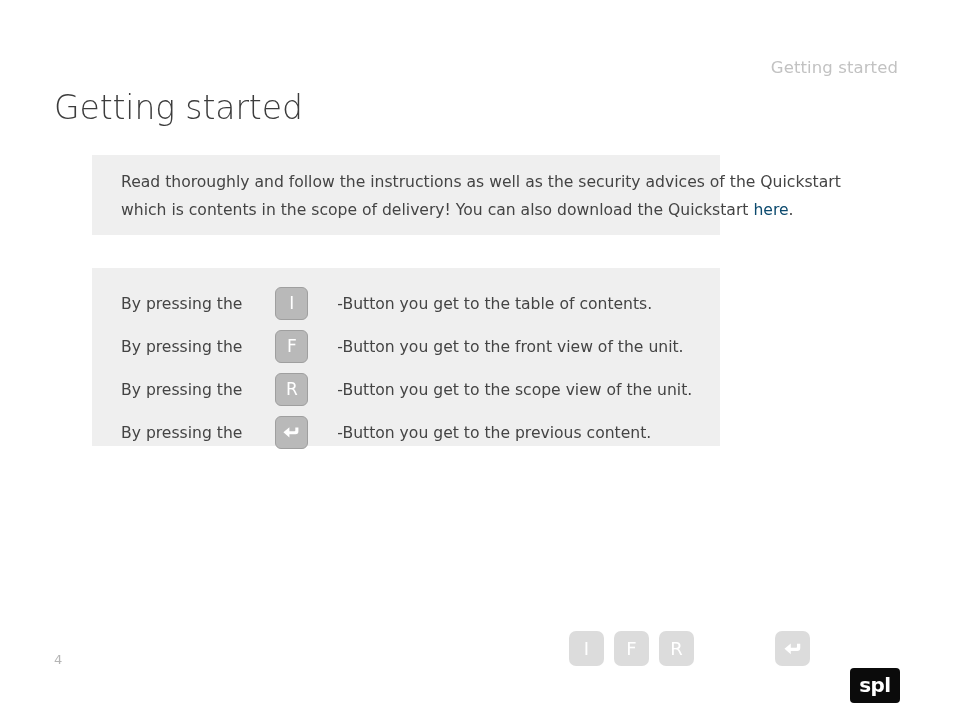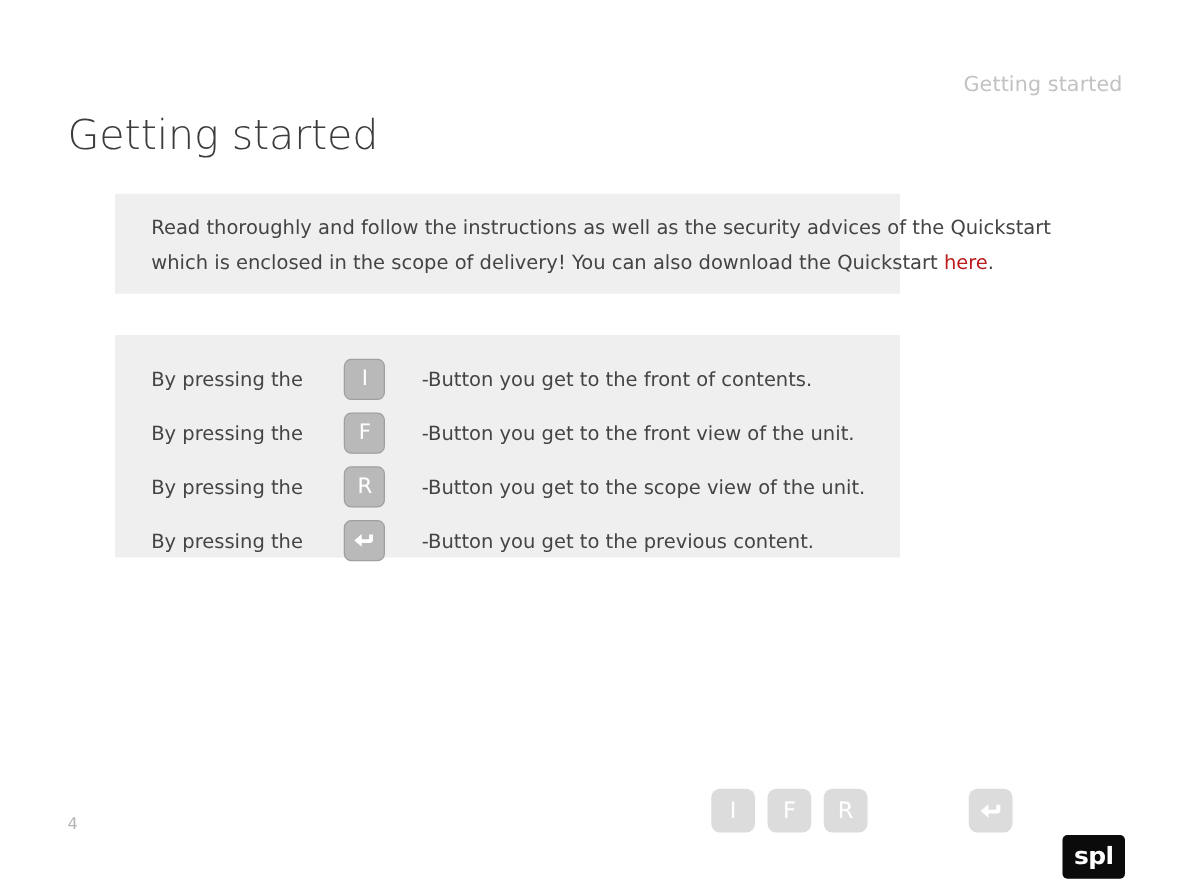--- a/index.html
+++ b/index.html
@@ -70,21 +70,21 @@
 
   .notice-line {
     font-size: 15.6px;
     line-height: 28px;
     color: #444444;
     font-weight: 400;
     white-space: nowrap;
   }
 
   .link {
-    color: #b91c1c;
+    color: #0c4a6e;
     text-decoration: none;
   }
 
   
   .key-row {
     height: 43px;
     display: flex;
     align-items: center;
     font-size: 15.6px;
     color: #444444;
@@ -184,32 +184,32 @@
 
 <div class="slide">
 
   <div class="header-label">Getting started</div>
 
   <div class="page-title">Getting started</div>
 
   <div class="panel panel-notice">
     <div class="notice-line">Read thoroughly and follow the instructions as well as the security advices of the Quickstart</div>
     <div class="notice-line">
-      <span>which is enclosed in the scope of delivery! You can also download the Quickstart </span><a class="link" href="#">here</a><span>.</span>
+      <span>which is contents in the scope of delivery! You can also download the Quickstart </span><a class="link" href="#">here</a><span>.</span>
     </div>
   </div>
 
   <div class="panel panel-keys">
 
     <div class="key-row">
       <span class="txt-pre">By pressing the</span>
       <span class="keybtn">
         <span>I</span>
       </span>
-      <span class="txt-post">-Button you get to the front of contents.</span>
+      <span class="txt-post">-Button you get to the table of contents.</span>
     </div>
 
     <div class="key-row">
       <span class="txt-pre">By pressing the</span>
       <span class="keybtn">
         <span>F</span>
       </span>
       <span class="txt-post">-Button you get to the front view of the unit.</span>
     </div>
 

